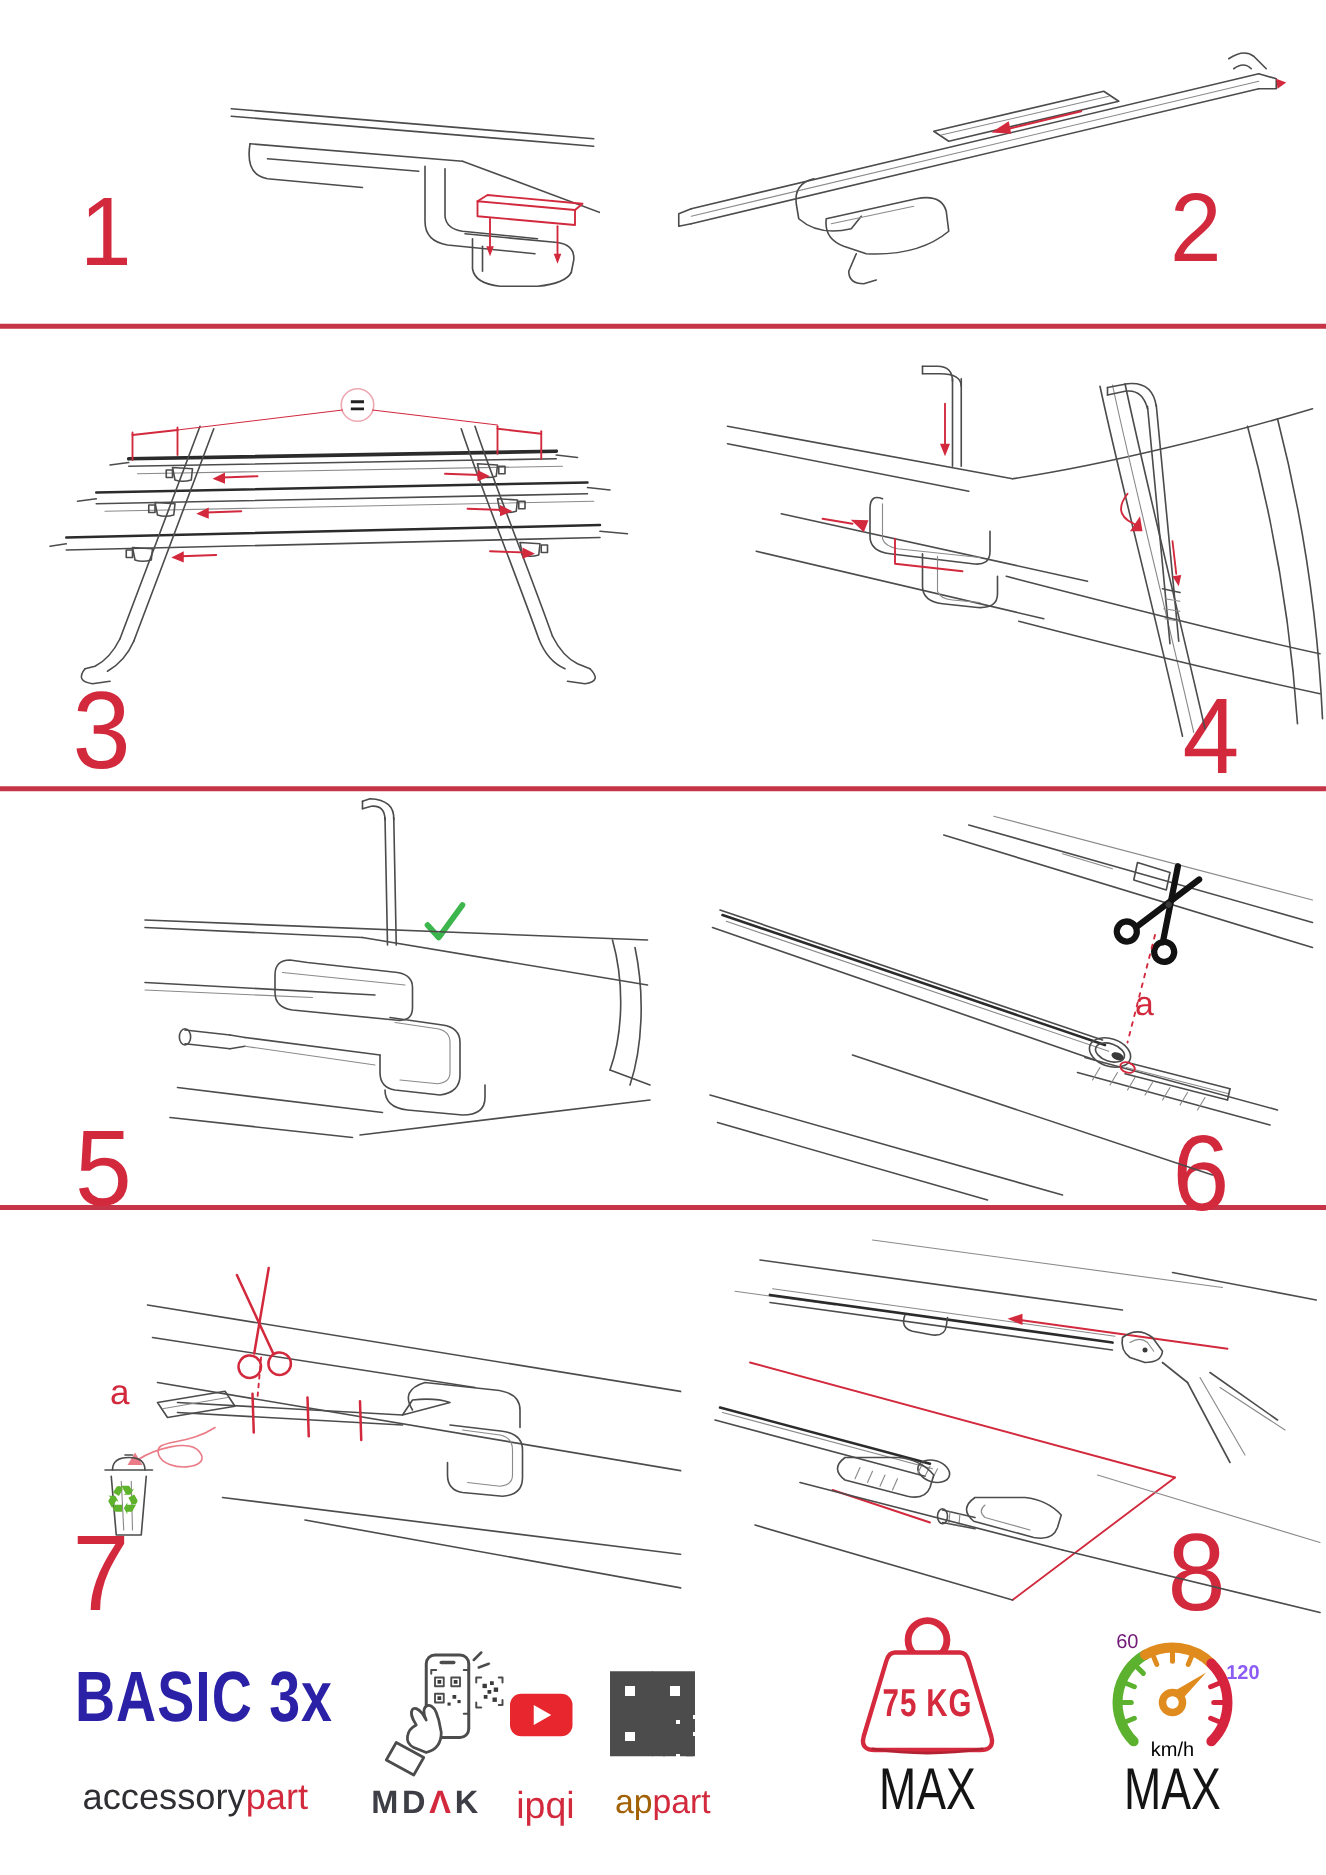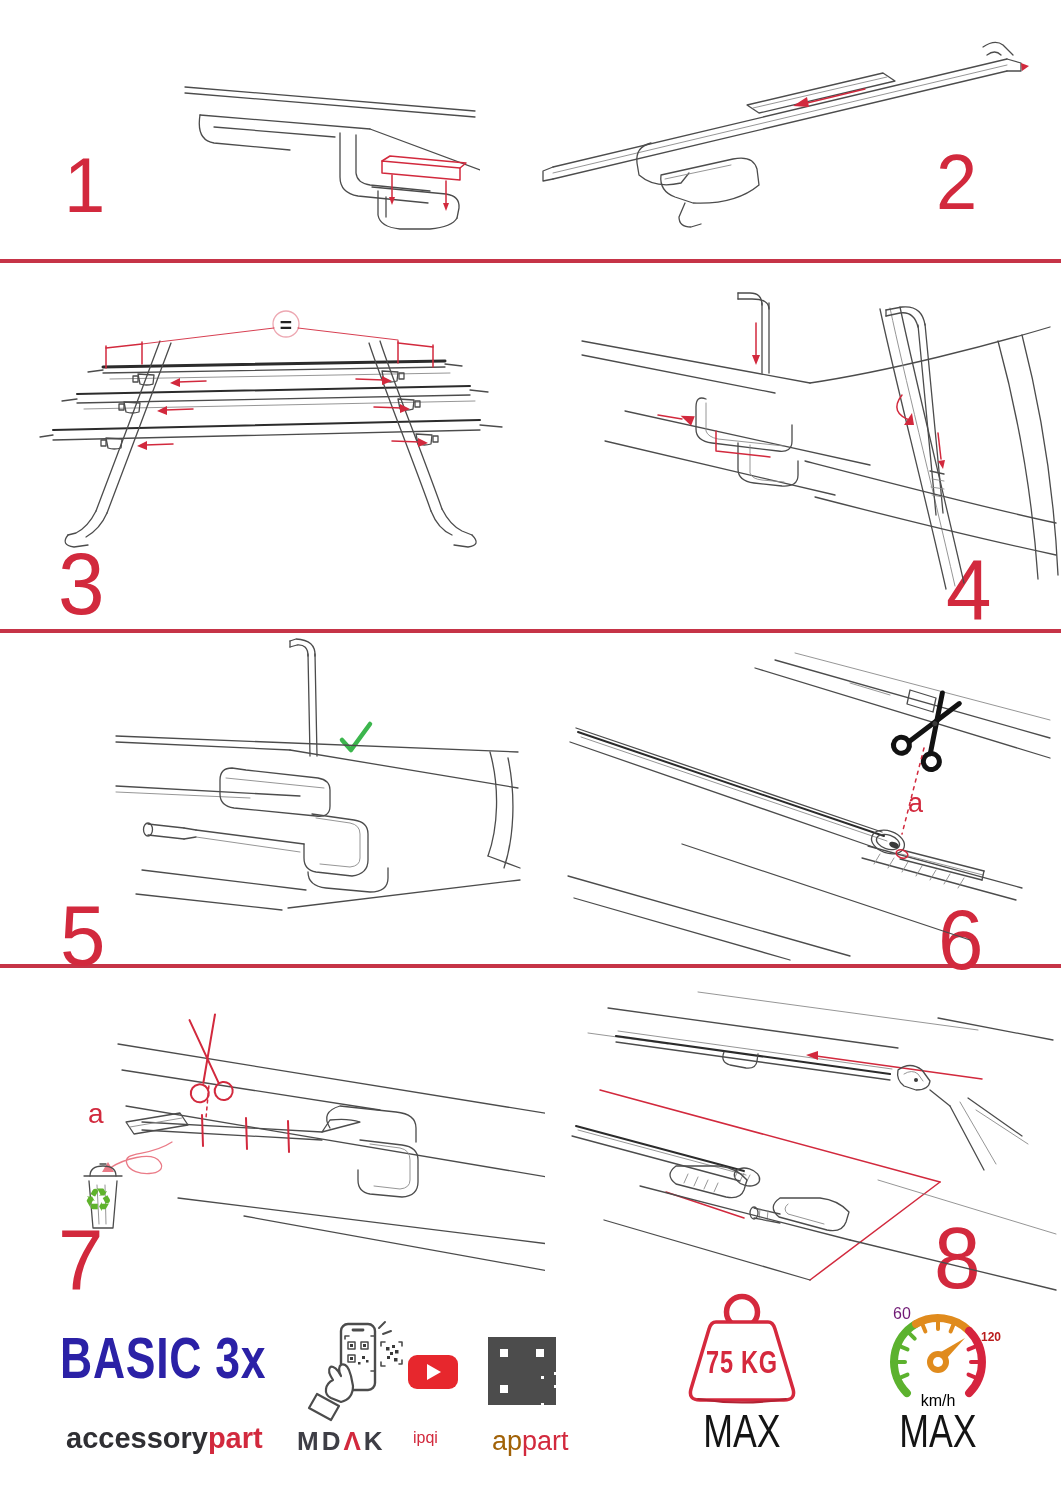--- a/index.html
+++ b/index.html
@@ -328,21 +328,21 @@
     <path class="red" d="M118,214 L196,240"></path>
     <path d="M92,208 L302,262"></path>
       <path d="M56,242 L262,302"></path>
     <path d="M302,262 L508,312"></path>
       <path class="thin" d="M330,202 L508,256"></path>
   </svg>
 
   <div class="txt" style="left:60px;top:1330px;font-size:57px;font-weight:700;color:#2b21a6;
        letter-spacing:1px;transform:scaleX(.78);transform-origin:left top">BASIC 3x</div>
 
-  <div class="txt" style="left:66px;top:1424px;font-size:29px;font-weight:700">
+  <div class="txt" style="left:66px;top:1424px;font-size:29px;font-weight:400">
     <span style="color:#2f2f33">accessory</span><span style="color:#d2293d">part</span>
   </div>
 
   <svg class="ill" style="left:305px;top:1318px" width="100" height="105" viewBox="0 0 100 105">
     <g style="stroke:#3a3a40">
       <rect x="36" y="6" width="34" height="66" rx="7" style="stroke-width:2.4;fill:#fff"></rect>
       <path style="stroke-width:2.8" d="M48,12 L58,12"></path>
       <rect x="43" y="24" width="7" height="7" style="stroke-width:1.5"></rect>
       <rect x="56" y="24" width="7" height="7" style="stroke-width:1.5"></rect>
       <rect x="43" y="37" width="7" height="7" style="stroke-width:1.5"></rect>
@@ -367,21 +367,21 @@
     </g>
   </svg>
   <div class="txt" style="left:297px;top:1428px;font-size:26px;font-weight:700;letter-spacing:3px;color:#3e3e46">
     <span>MD</span><span style="color:#d2293d">Λ</span><span>K</span>
   </div>
 
   <svg class="ill" style="left:406px;top:1352px" width="54" height="40" viewBox="0 0 54 40">
     <rect x="2" y="3" width="50" height="34" rx="9" style="fill:#e7272d;stroke:none"></rect>
     <path d="M21,12 L21,28 L35,20 Z" style="fill:#fff;stroke:none"></path>
   </svg>
-  <div class="txt" style="left:413px;top:1430px;font-size:16px;color:#d2293d">ipqi</div>
+  <div class="txt" style="left:413px;top:1430px;font-size:30px;color:#d2293d">ipqi</div>
 
   <svg class="ill" style="left:488px;top:1337px;shape-rendering:crispEdges" width="68" height="68" viewBox="0 0 15 15">
     <g style="stroke:none;fill:#1a1a1a">
       <rect x="0" y="0" width="7" height="7"></rect>
         <rect x="1" y="1" width="5" height="5" style="fill:#fff"></rect>
         <rect x="2" y="2" width="3" height="3"></rect>
       <rect x="8" y="0" width="7" height="7"></rect>
         <rect x="9" y="1" width="5" height="5" style="fill:#fff"></rect>
         <rect x="10" y="2" width="3" height="3"></rect>
       <rect x="0" y="8" width="7" height="7"></rect>
@@ -441,17 +441,17 @@
     <path d="M68,22 L68,33" style="stroke:#e08b1d;stroke-width:4"></path>
     <path d="M84.8,25.3 L80.6,35.5" style="stroke:#e08b1d;stroke-width:4"></path>
     <path d="M108.7,49.2 L98.5,53.4" style="stroke:#d6243e;stroke-width:4"></path>
     <path d="M112,66 L101,66" style="stroke:#d6243e;stroke-width:4"></path>
     <path d="M108.7,82.8 L98.5,78.6" style="stroke:#d6243e;stroke-width:4"></path>
     <path d="M95,42 L64,60 L68,72 Z" style="fill:#e08b1d;stroke:none"></path>
     <circle cx="68" cy="66" r="11" style="fill:#e08b1d;stroke:none"></circle>
     <circle cx="68" cy="66" r="5" style="fill:#fff;stroke:none"></circle>
   </svg>
   <div class="txt" style="left:893px;top:1306px;font-size:16px;font-weight:400;color:#701a75">60</div>
-  <div class="txt" style="left:981px;top:1331px;font-size:12px;font-weight:700;color:#b91c1c">120</div>
+  <div class="txt" style="left:981px;top:1331px;font-size:16px;font-weight:700;color:#8b5cf6">120</div>
   <div class="txt ctr" style="left:900px;top:1393px;width:76px;font-size:16px;color:#000000">km/h</div>
   <div class="txt ctr condx" style="left:880px;top:1407px;width:116px;font-size:47px;font-weight:500;color:#141414">MAX</div>
 
 </div>
 
 </body></html>

